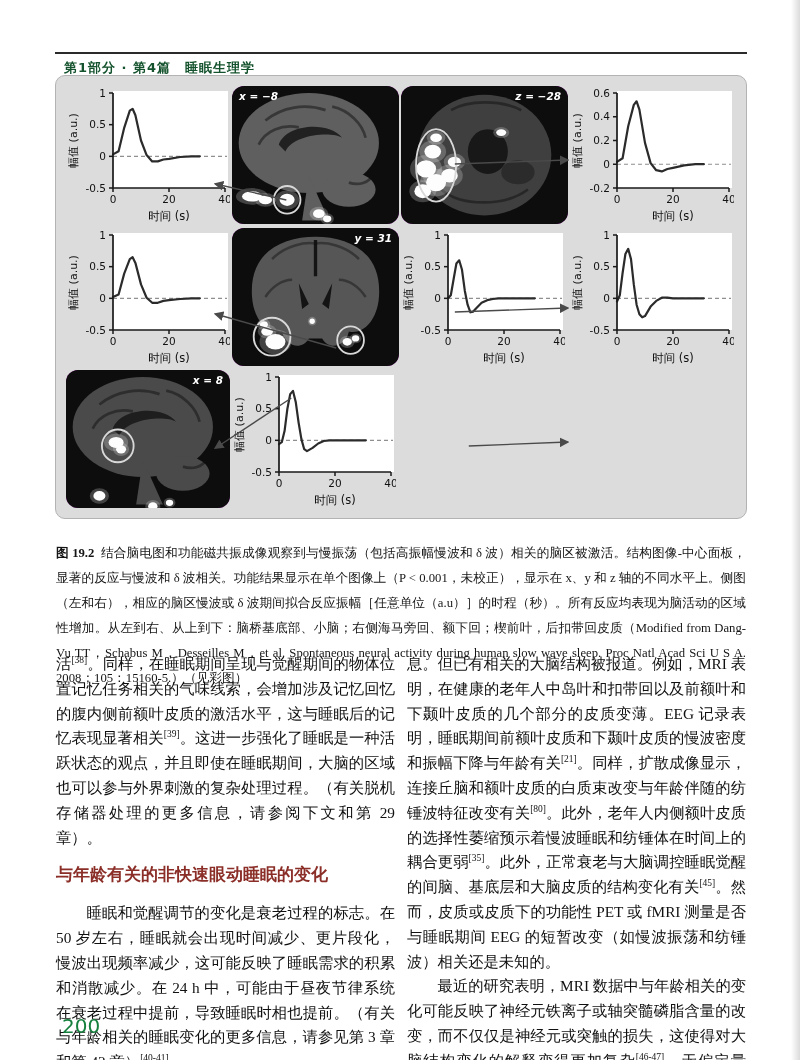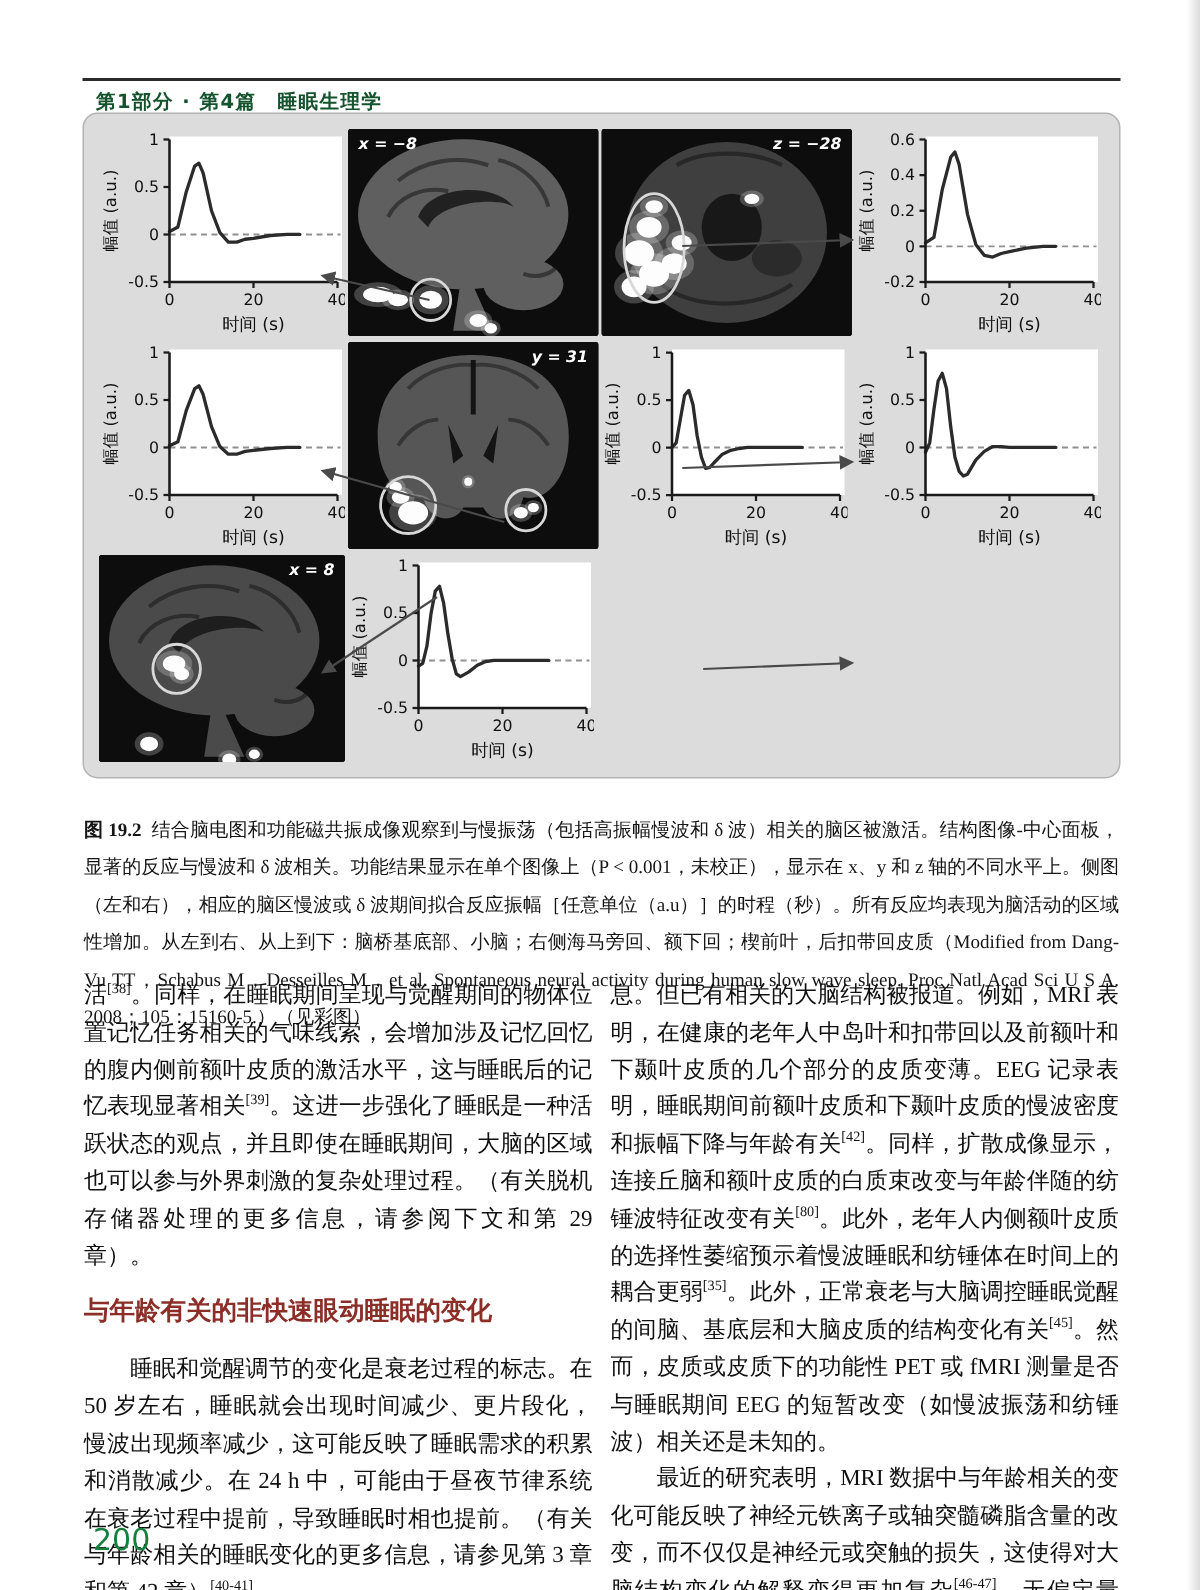--- a/index.html
+++ b/index.html
@@ -10,21 +10,21 @@
   
   .runhead{position:absolute;left:64px;top:30px;font-family:"DejaVu Sans","Liberation Sans",sans-serif;
         font-size:13px;font-weight:bold;color:#14532d;letter-spacing:1px;margin-top:29px;}
   .runhead-rule{position:absolute;left:55px;top:52px;width:692px;height:2px;background:#2b2b2b;}
   
   .figure-box{position:absolute;left:55px;top:75px;width:692px;background:#dcdcdc;
         border:1px solid #b3b3b3;border-radius:10px;box-sizing:border-box;}
   .fig-grid{display:grid;grid-template-columns:164px 167px 167px 164px;
         grid-template-rows:138px 138px 138px;gap:4px 2px;padding:10px;}
   .cell{position:relative;}
-  .brain{background:#000000;border-radius:2px;overflow:hidden;}
+  .brain{background:#a21caf;border-radius:12px;overflow:hidden;}
   .brain svg{display:block;}
   .brain-label{position:absolute;top:4px;font-family:"DejaVu Sans","Liberation Sans",sans-serif;
         font-size:10.5px;font-style:italic;font-weight:bold;color:#fff;}
   .brain-label.tl{left:7px;}
   .brain-label.tr{right:7px;}
   .arrow-layer{position:absolute;left:0;top:0;width:100%;height:100%;pointer-events:none;}
   .arrow-layer svg{display:block;width:100%;height:100%;}
   
   .caption{position:absolute;left:56px;top:528px;width:690px;font-size:12.7px;line-height:25px;
         text-align:justify;color:#151515;}
@@ -316,20 +316,20 @@
   </p>
 
   <div class="columns">
     <div class="col">
       <p class="noindent">活<sup>[38]</sup>。同样，在睡眠期间呈现与觉醒期间的物体位置记忆任务相关的气味线索，会增加涉及记忆回忆的腹内侧前额叶皮质的激活水平，这与睡眠后的记忆表现显著相关<sup>[39]</sup>。这进一步强化了睡眠是一种活跃状态的观点，并且即使在睡眠期间，大脑的区域也可以参与外界刺激的复杂处理过程。（有关脱机存储器处理的更多信息，请参阅下文和第 29 章）。</p>
       <h2>与年龄有关的非快速眼动睡眠的变化</h2>
       <p class="indent">睡眠和觉醒调节的变化是衰老过程的标志。在 50 岁左右，睡眠就会出现时间减少、更片段化，慢波出现频率减少，这可能反映了睡眠需求的积累和消散减少。在 24 h 中，可能由于昼夜节律系统在衰老过程中提前，导致睡眠时相也提前。（有关与年龄相关的睡眠变化的更多信息，请参见第 3 章和第 42 章）<sup>[40-41]</sup>。</p>
 
     </div>
     <div class="col">
-      <p class="noindent">息。但已有相关的大脑结构被报道。例如，MRI 表明，在健康的老年人中岛叶和扣带回以及前额叶和下颞叶皮质的几个部分的皮质变薄。EEG 记录表明，睡眠期间前额叶皮质和下颞叶皮质的慢波密度和振幅下降与年龄有关<sup>[42]</sup>。同样，扩散成像显示，连接丘脑和额叶皮质的白质束改变与年龄伴随的纺锤波特征改变有关<sup>[80]</sup>。此外，老年人内侧额叶皮质的选择性萎缩预示着慢波睡眠和纺锤体在时间上的耦合更弱<sup>[35]</sup>。此外，正常衰老与大脑调控睡眠觉醒的间脑、基底层和大脑皮质的结构变化有关<sup>[45]</sup>。然而，皮质或皮质下的功能性 PET 或 fMRI 测量是否与睡眠期间 EEG 的短暂改变（如慢波振荡和纺锤波）相关还是未知的。</p>
+      <p class="noindent">息。但已有相关的大脑结构被报道。例如，MRI 表明，在健康的老年人中岛叶和扣带回以及前额叶和下颞叶皮质的几个部分的皮质变薄。EEG 记录表明，睡眠期间前额叶皮质和下颞叶皮质的慢波密度和振幅下降与年龄有关<sup>[21]</sup>。同样，扩散成像显示，连接丘脑和额叶皮质的白质束改变与年龄伴随的纺锤波特征改变有关<sup>[80]</sup>。此外，老年人内侧额叶皮质的选择性萎缩预示着慢波睡眠和纺锤体在时间上的耦合更弱<sup>[35]</sup>。此外，正常衰老与大脑调控睡眠觉醒的间脑、基底层和大脑皮质的结构变化有关<sup>[45]</sup>。然而，皮质或皮质下的功能性 PET 或 fMRI 测量是否与睡眠期间 EEG 的短暂改变（如慢波振荡和纺锤波）相关还是未知的。</p>
       <p class="indent">最近的研究表明，MRI 数据中与年龄相关的变化可能反映了神经元铁离子或轴突髓磷脂含量的改变，而不仅仅是神经元或突触的损失，这使得对大脑结构变化的解释变得更加复杂<sup>[46-47]</sup>。无偏定量 MRI</p>
     </div>
   </div>
 
   <div class="pagenum">200</div>
   <div class="page-edge"></div>
 </div>
 
 </body></html>

